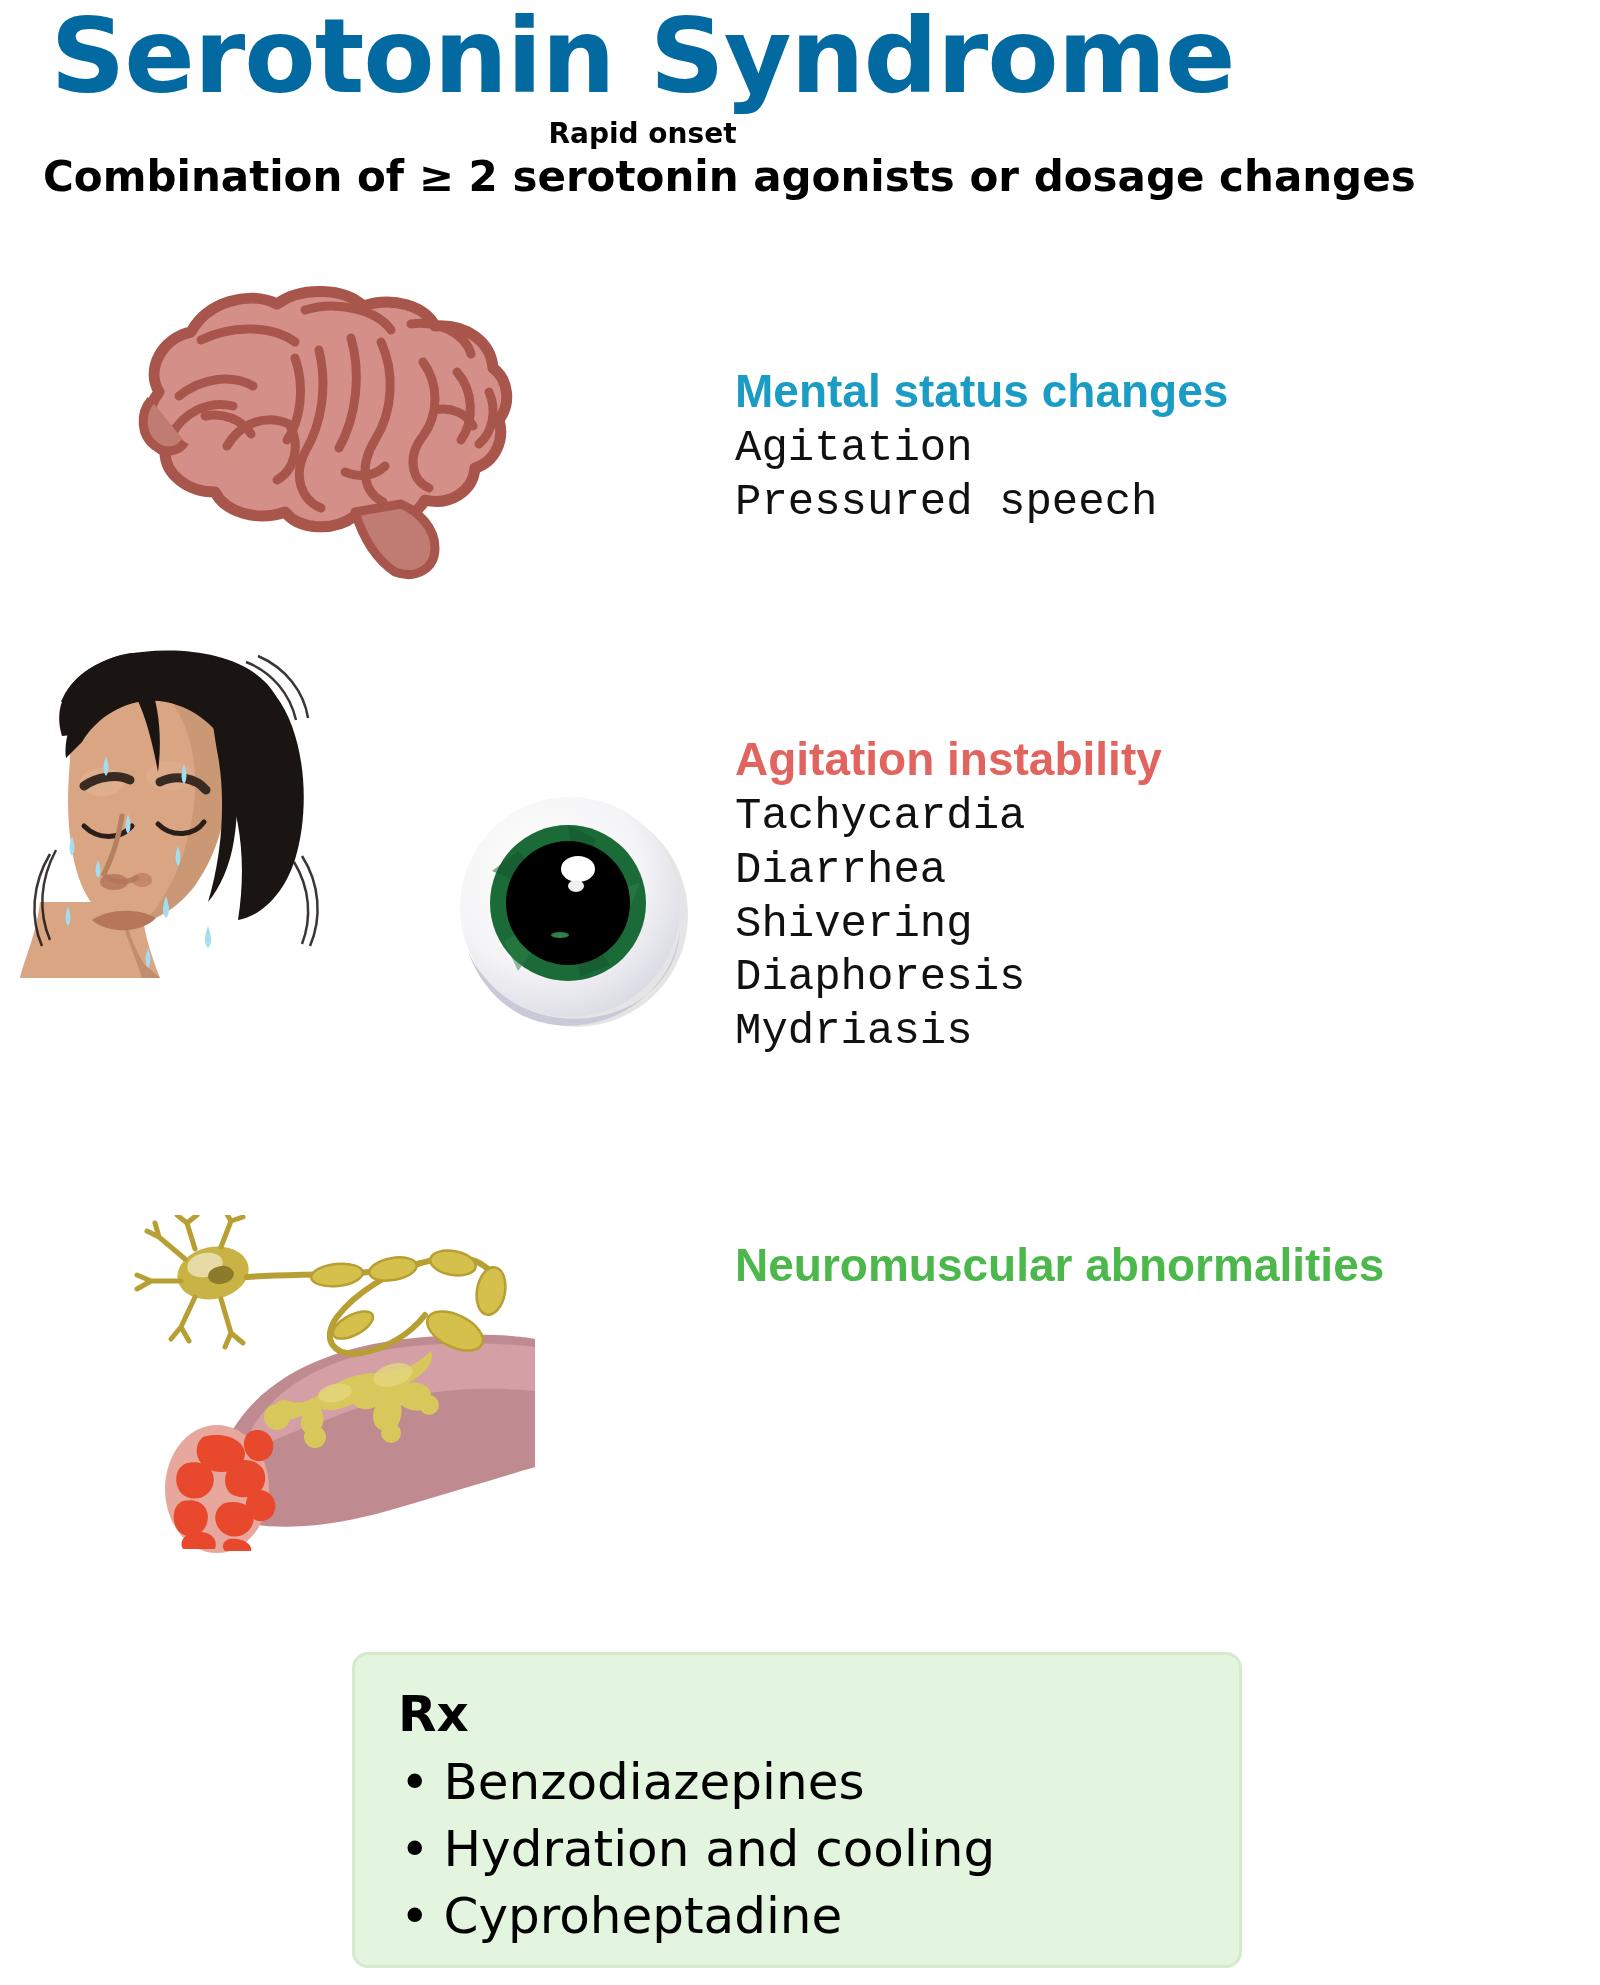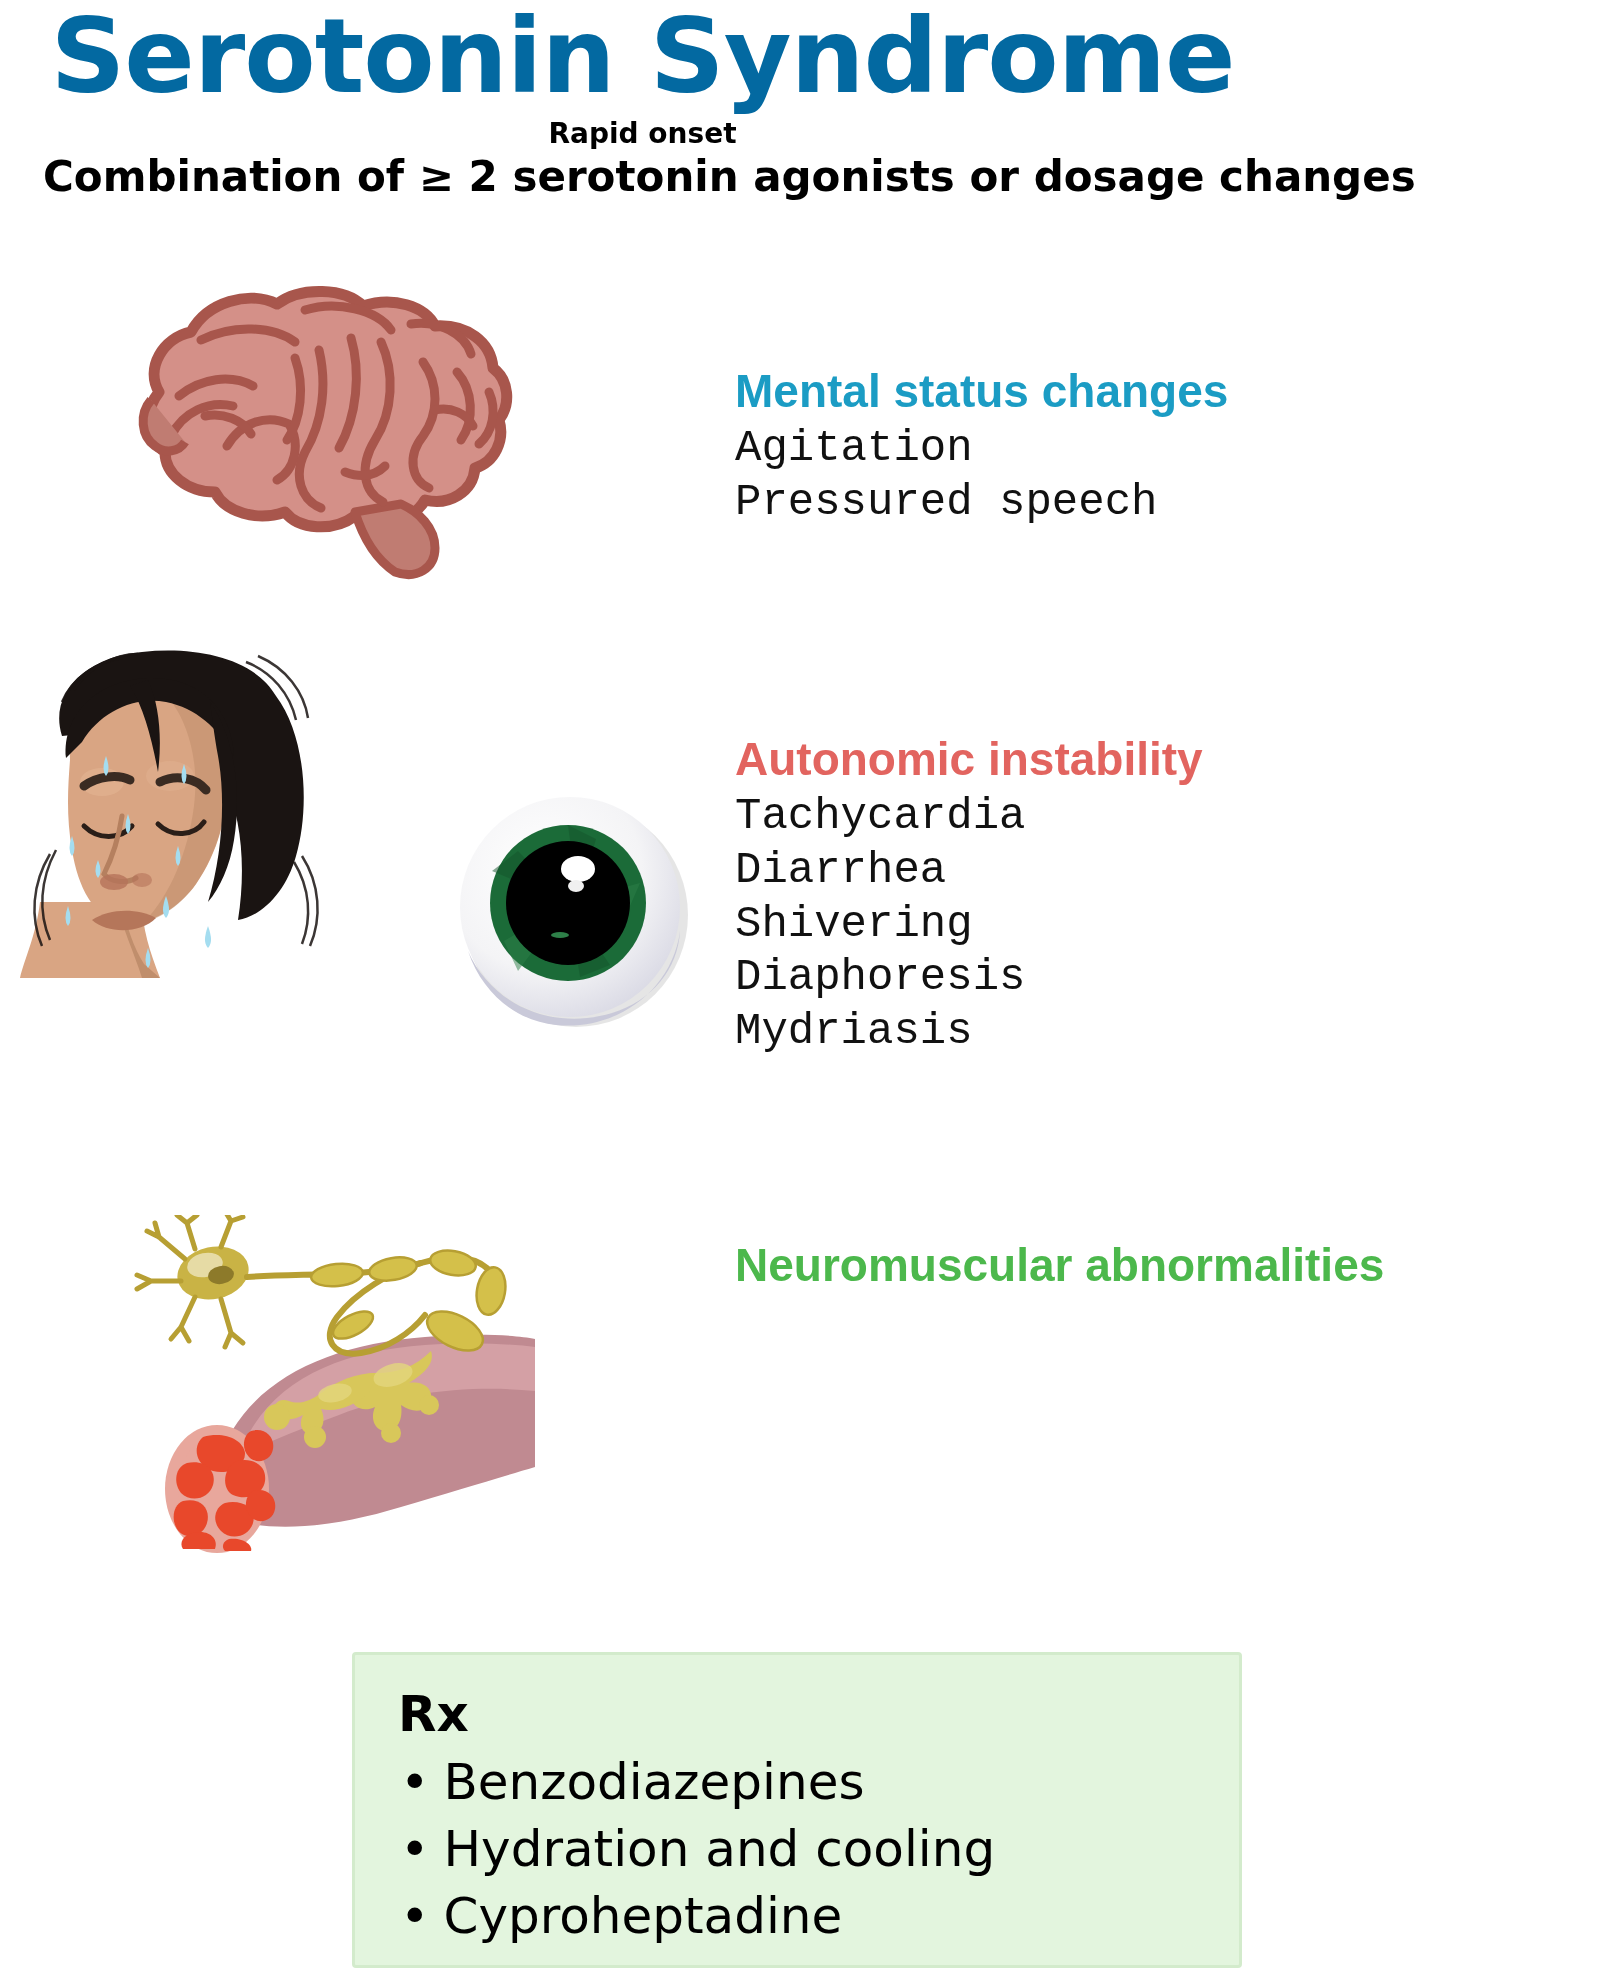--- a/index.html
+++ b/index.html
@@ -92,21 +92,21 @@
 
   
   #rx-panel {
     position: absolute;
     left: 352px;
     top: 1652px;
     width: 890px;
     height: 316px;
     background: #E3F5DE;
     border: 3px solid #D3EBCC;
-    border-radius: 4px;
+    border-radius: 16px;
     box-sizing: border-box;
   }
   .rx-title {
     font-family: "DejaVu Sans", sans-serif;
     font-weight: bold;
     font-size: 50px;
     line-height: 1.0;
     color: #000000;
     margin: 34px 0 0 43px;
   }
@@ -337,21 +337,21 @@
 
 <div class="sec-text" id="sec-mental">
   <div class="sec-heading" style="color:#1B9CC4;">Mental status changes</div>
   <ul class="sec-list">
     <li>Agitation</li>
     <li>Pressured speech</li>
   </ul>
 </div>
 
 <div class="sec-text" id="sec-autonom">
-  <div class="sec-heading" style="color:#E2645F;">Autonomic instability</div>
+  <div class="sec-heading" style="color:#E2645F;">Agitation instability</div>
   <ul class="sec-list">
     <li>Tachycardia</li>
     <li>Diarrhea</li>
     <li>Shivering</li>
     <li>Diaphoresis</li>
     <li>Mydriasis</li>
   </ul>
 </div>
 
 <div class="sec-text" id="sec-neuro">

